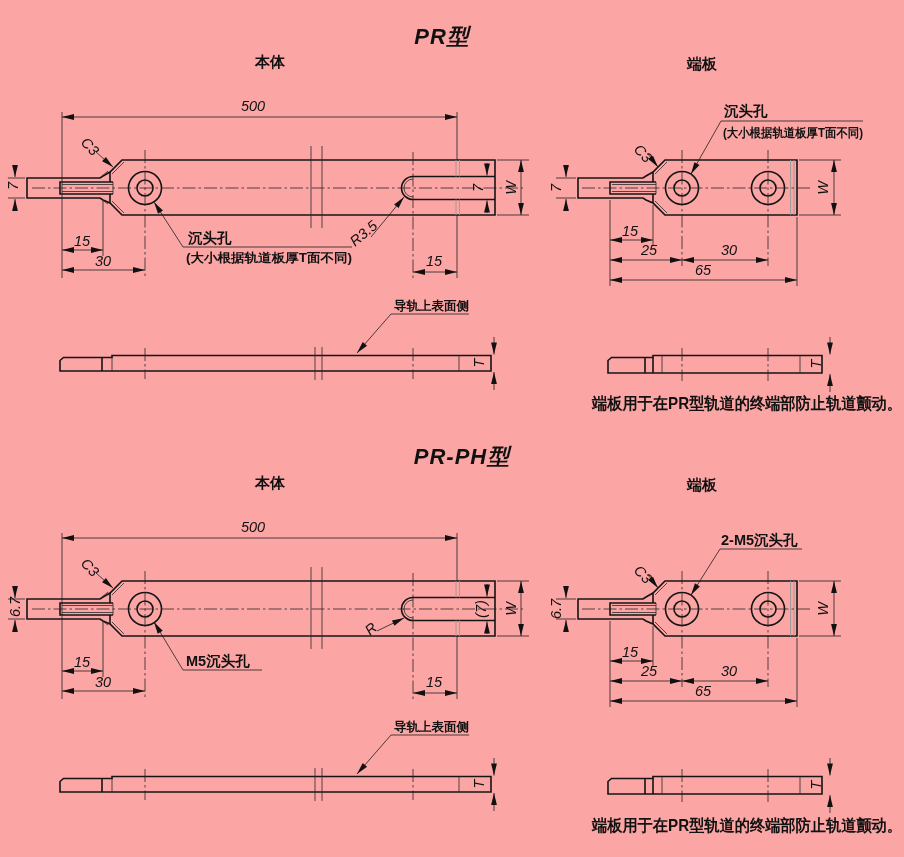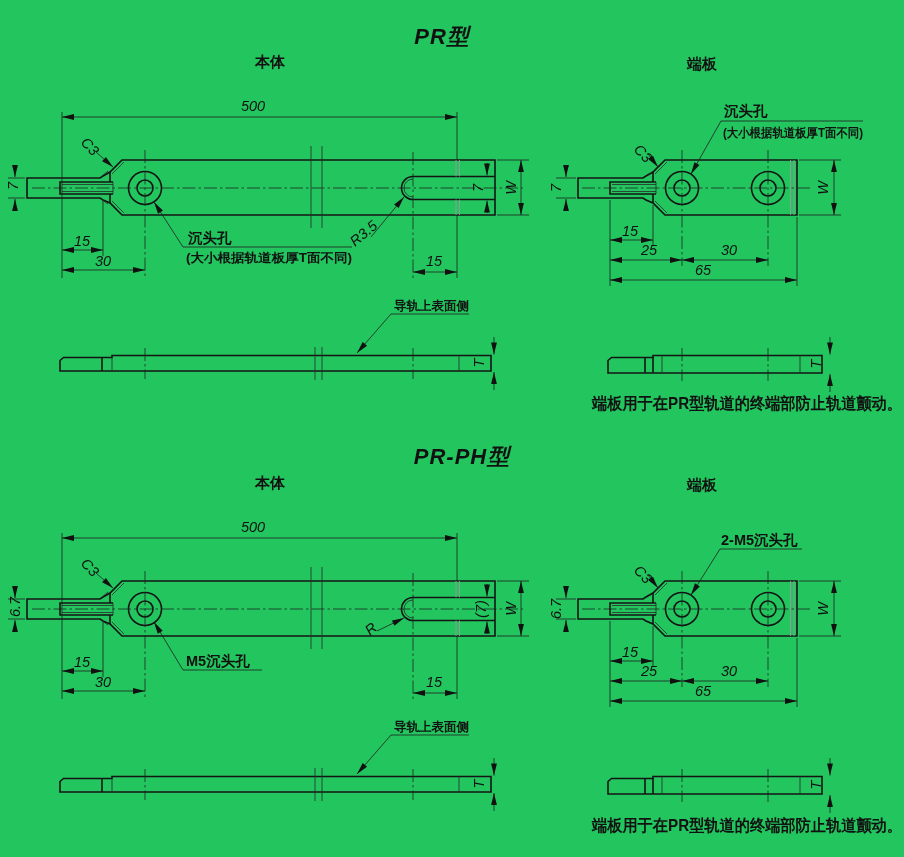--- a/index.html
+++ b/index.html
@@ -1,16 +1,16 @@
 <!DOCTYPE html>
 <html><head>
 <meta charset="utf-8">
 <style>
   html,body{margin:0;padding:0;background:#fff;}
-  .page{width:904px;height:857px;background:#22c55e;position:relative;overflow:hidden;}
+  .page{width:904px;height:857px;background:#fca5a5;position:relative;overflow:hidden;}
   svg{display:block;}
   
   .o {stroke:#141414;stroke-width:1.6;fill:none;stroke-linejoin:miter;}
   .t {stroke:#2a2a2a;stroke-width:0.8;fill:none;}
   .g {stroke:#9a9a9a;stroke-width:0.9;fill:none;}
   .c {stroke:#1f1f1f;stroke-width:0.75;fill:none;stroke-dasharray:13 3 2.5 3;}
   .d {stroke:#1f1f1f;stroke-width:0.8;fill:none;}
   .dm{stroke:#1f1f1f;stroke-width:0.8;fill:none;marker-start:url(#arw);marker-end:url(#arw);}
   .ae,.ld{stroke:#1f1f1f;stroke-width:0.8;fill:none;marker-end:url(#arw);}
   text{fill:#111;font-family:"Liberation Sans",sans-serif;}

